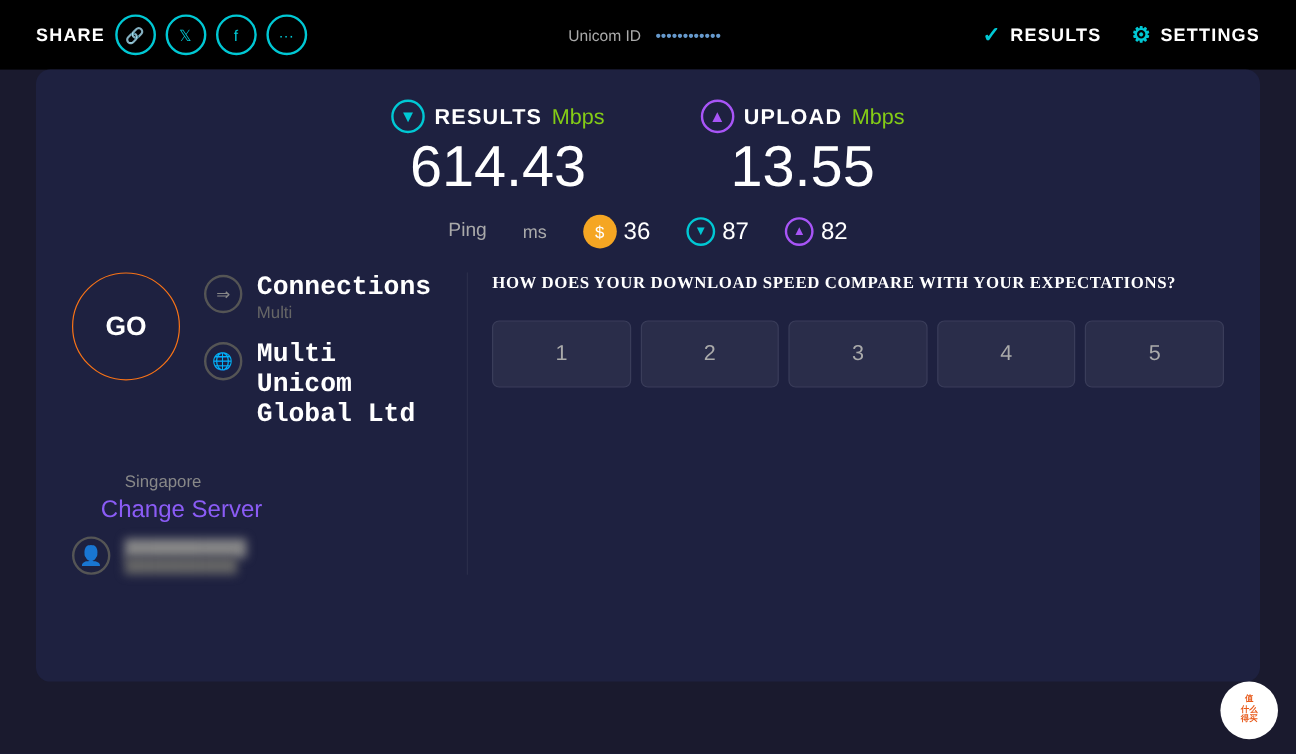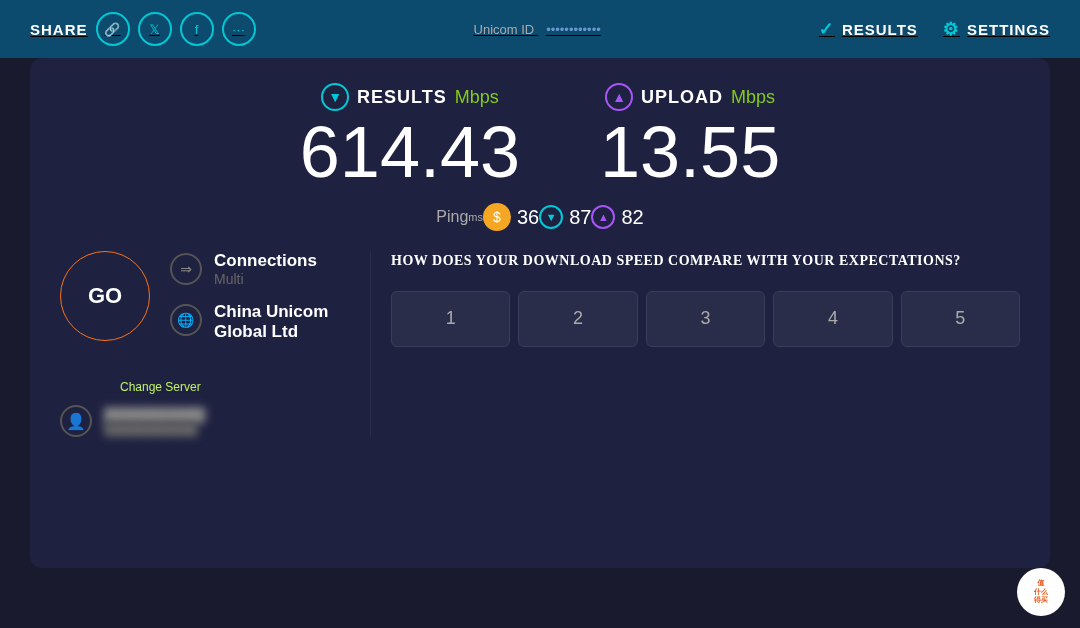--- a/index.html
+++ b/index.html
@@ -10,22 +10,21 @@
       font-family: 'Arial', sans-serif;
       overflow: hidden;
       position: relative;
     }
 
     .top-bar {
       display: flex;
       align-items: center;
       justify-content: space-between;
       padding: 12px 30px;
-      background: #0c4a6e;
-      text-decoration: underline;
+      background: #000000;
     }
 
     .share-section {
       display: flex;
       align-items: center;
       gap: 8px;
     }
 
     .share-label {
       color: white;
@@ -135,44 +134,45 @@
     }
 
     .speed-unit {
       font-size: 18px;
       color: #84cc16;
       font-weight: normal;
       text-align: right;
     }
 
     .speed-value {
-      font-size: 72px;
+      font-size: 48px;
       font-weight: 300;
       color: white;
       line-height: 1;
       margin-top: 5px;
     }
 
     .ping-row {
       display: flex;
       align-items: center;
       justify-content: center;
+      gap: 30px;
       margin-bottom: 20px;
       color: #aaa;
       font-size: 16px;
     }
 
     .ping-label {
       color: #aaa;
       font-size: 16px;
     }
 
     .ping-unit {
       color: #aaa;
-      font-size: 11px;
+      font-size: 15px;
     }
 
     .ping-item {
       display: flex;
       align-items: center;
       gap: 6px;
       color: white;
       font-size: 20px;
     }
 
@@ -261,41 +261,42 @@
       align-items: center;
       justify-content: center;
       color: #888;
       font-size: 14px;
       flex-shrink: 0;
       margin-top: 2px;
     }
 
     .server-row-text .title {
       color: white;
-      font-size: 17px;
-      font-weight: bold;
+      font-size: 22px;
+      font-weight: bold;
+      font-family: Liberation Mono, monospace;
     }
 
     .server-row-text .subtitle {
       color: #666;
       font-size: 14px;
     }
 
     .server-location {
       color: #888;
       font-size: 14px;
       margin-left: 44px;
       margin-bottom: 5px;
     }
 
     .change-server-btn {
-      color: #bef264;
-      font-size: 12px;
+      color: #8b5cf6;
+      font-size: 20px;
       cursor: pointer;
-      margin-left: 60px;
+      margin-left: 24px;
       text-decoration: none;
     }
 
     .user-row {
       display: flex;
       align-items: center;
       gap: 12px;
       margin-top: 10px;
     }
 
@@ -479,27 +480,28 @@
             <div class="server-row-icon">⇒</div>
             <div class="server-row-text">
               <div class="title">Connections</div>
               <div class="subtitle">Multi</div>
             </div>
           </div>
 
           <div class="server-row">
             <div class="server-row-icon">🌐</div>
             <div class="server-row-text">
-              <div class="title">China Unicom</div>
+              <div class="title">Multi Unicom</div>
               <div class="title">Global Ltd</div>
             </div>
           </div>
         </div>
       </div>
 
+      <div class="server-location">Singapore</div>
       <a class="change-server-btn">Change Server</a>
 
       <div class="user-row">
         <div class="user-icon">👤</div>
         <div class="user-info">
           <div class="user-name">███████████</div>
           <div class="user-sub">███████████</div>
         </div>
       </div>
     </div>

